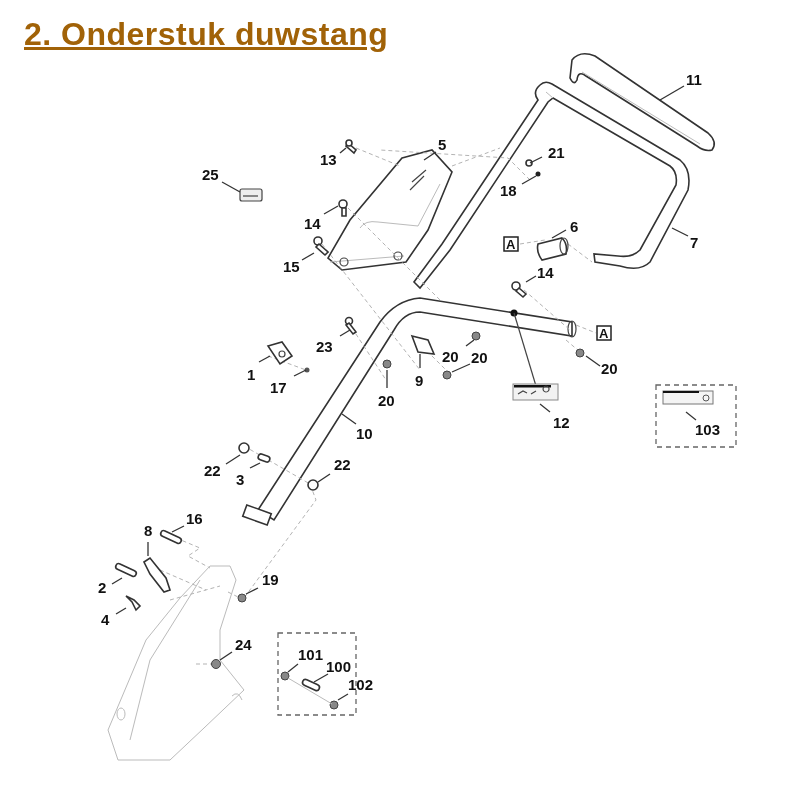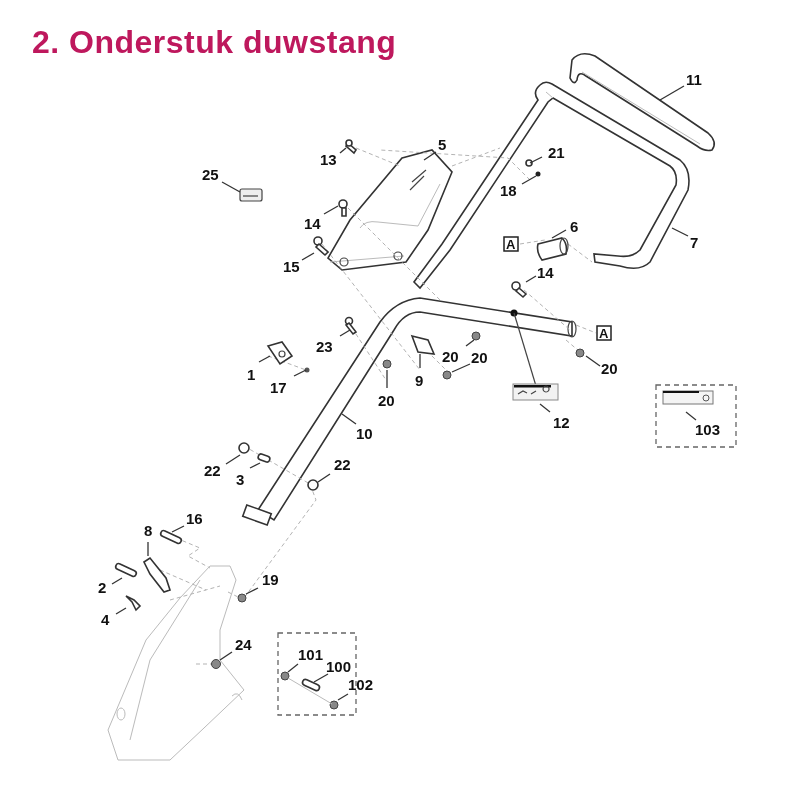--- a/index.html
+++ b/index.html
@@ -1,17 +1,17 @@
 <!DOCTYPE html>
 <html><head>
 <meta charset="utf-8">
 <style>
   html, body { margin:0; padding:0; background:#ffffff; }
   body { width:800px; height:800px; position:relative; overflow:hidden; font-family:"Liberation Sans", sans-serif; }
-  .title { position:absolute; left:20px; top:12px; font-size:32px; font-weight:bold; color:#be185d; letter-spacing:0.5px; margin:12px; }
+  .title { position:absolute; left:20px; top:12px; font-size:32px; font-weight:bold; color:#a16207; letter-spacing:0.5px; margin:4px;text-decoration:underline; }
   svg.diagram { position:absolute; left:0; top:0; width:800px; height:800px; }
   .lbl { font-family:"Liberation Sans", sans-serif; font-size:15px; font-weight:bold; fill:#111; }
   .part { fill:#fff; stroke:#333; stroke-width:1.6; }
   .thin { fill:none; stroke:#444; stroke-width:1.2; }
   .faint { fill:none; stroke:#bbb; stroke-width:1; }
   .dash { fill:none; stroke:#aaa; stroke-width:0.9; stroke-dasharray:4 3; }
   .leader { stroke:#333; stroke-width:1.3; }
   .nut { fill:#888; stroke:#444; stroke-width:1; }
   .box { fill:none; stroke:#666; stroke-width:1.3; stroke-dasharray:5 4; }
   .refbox { fill:#fff; stroke:#222; stroke-width:1.5; }

